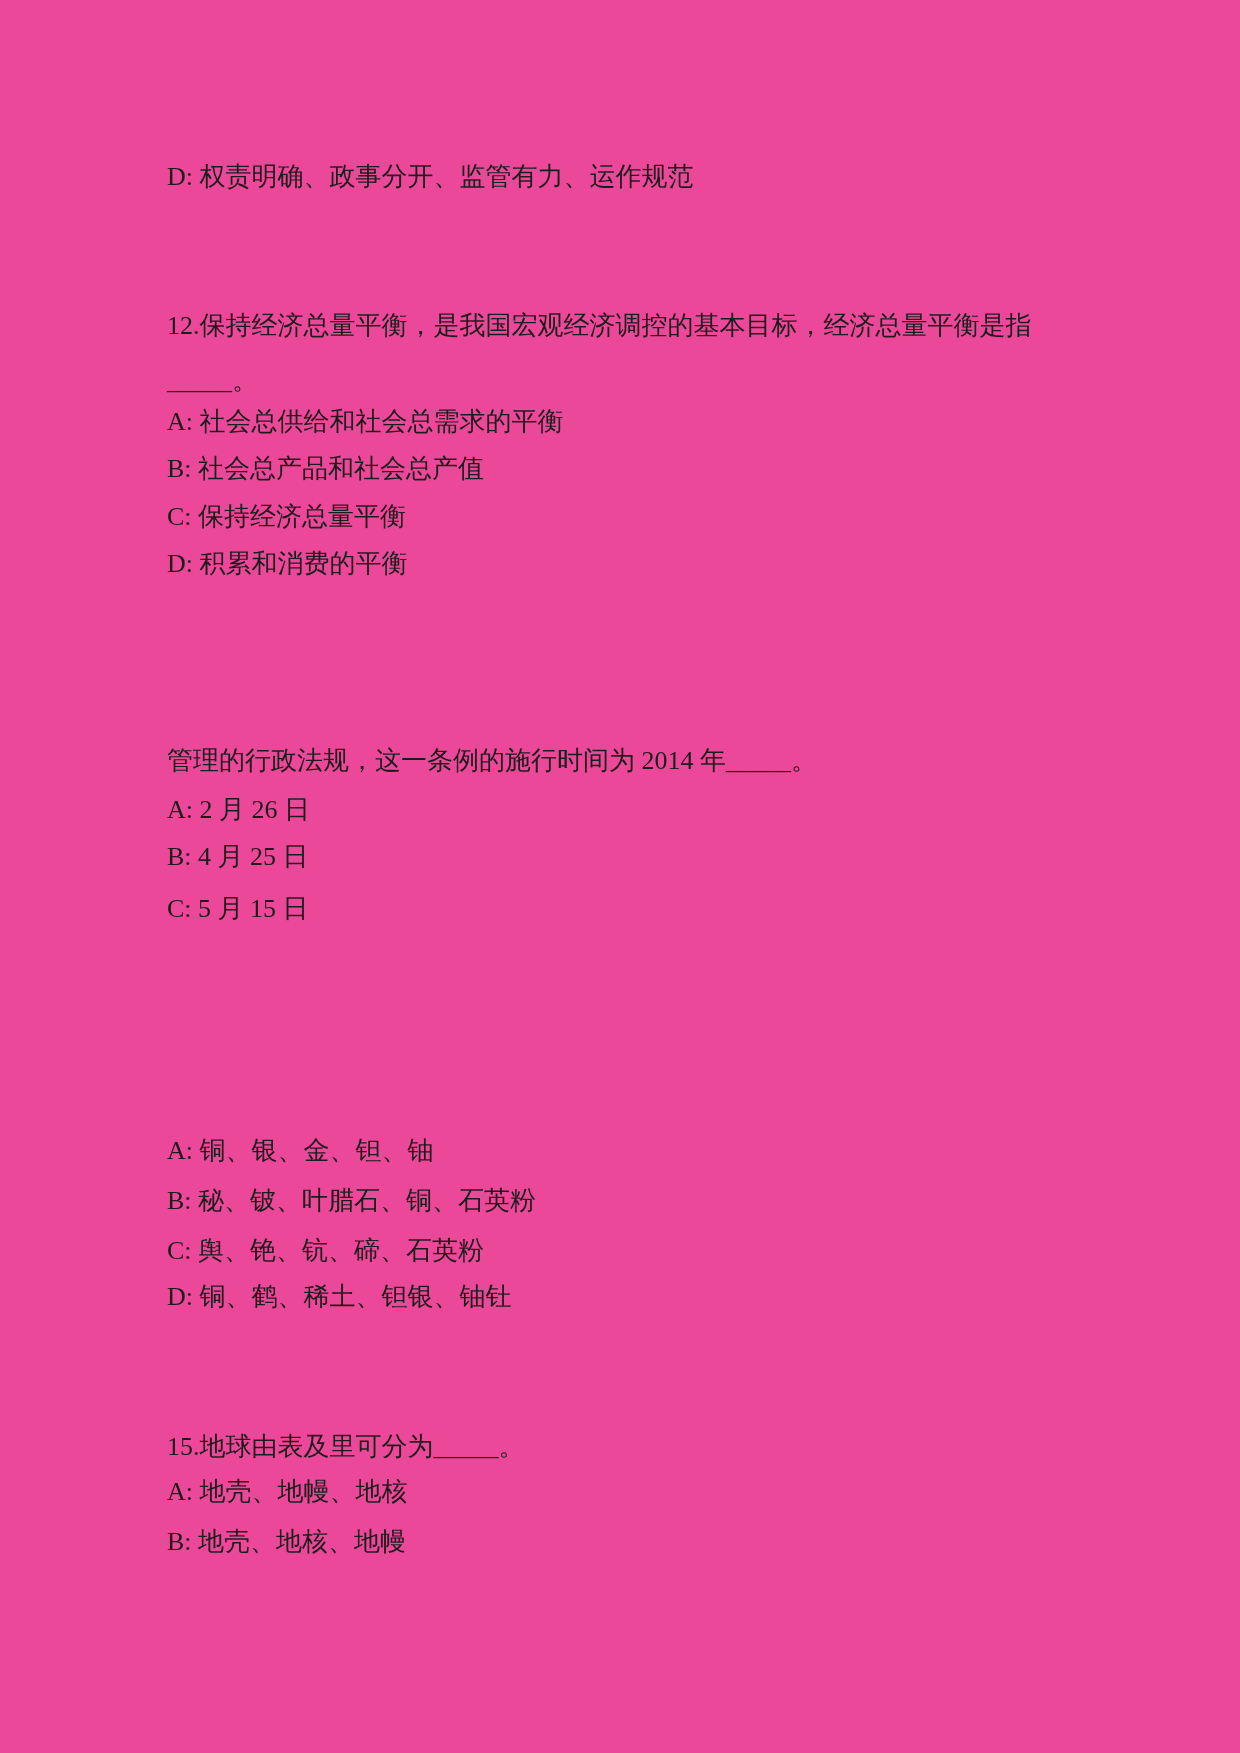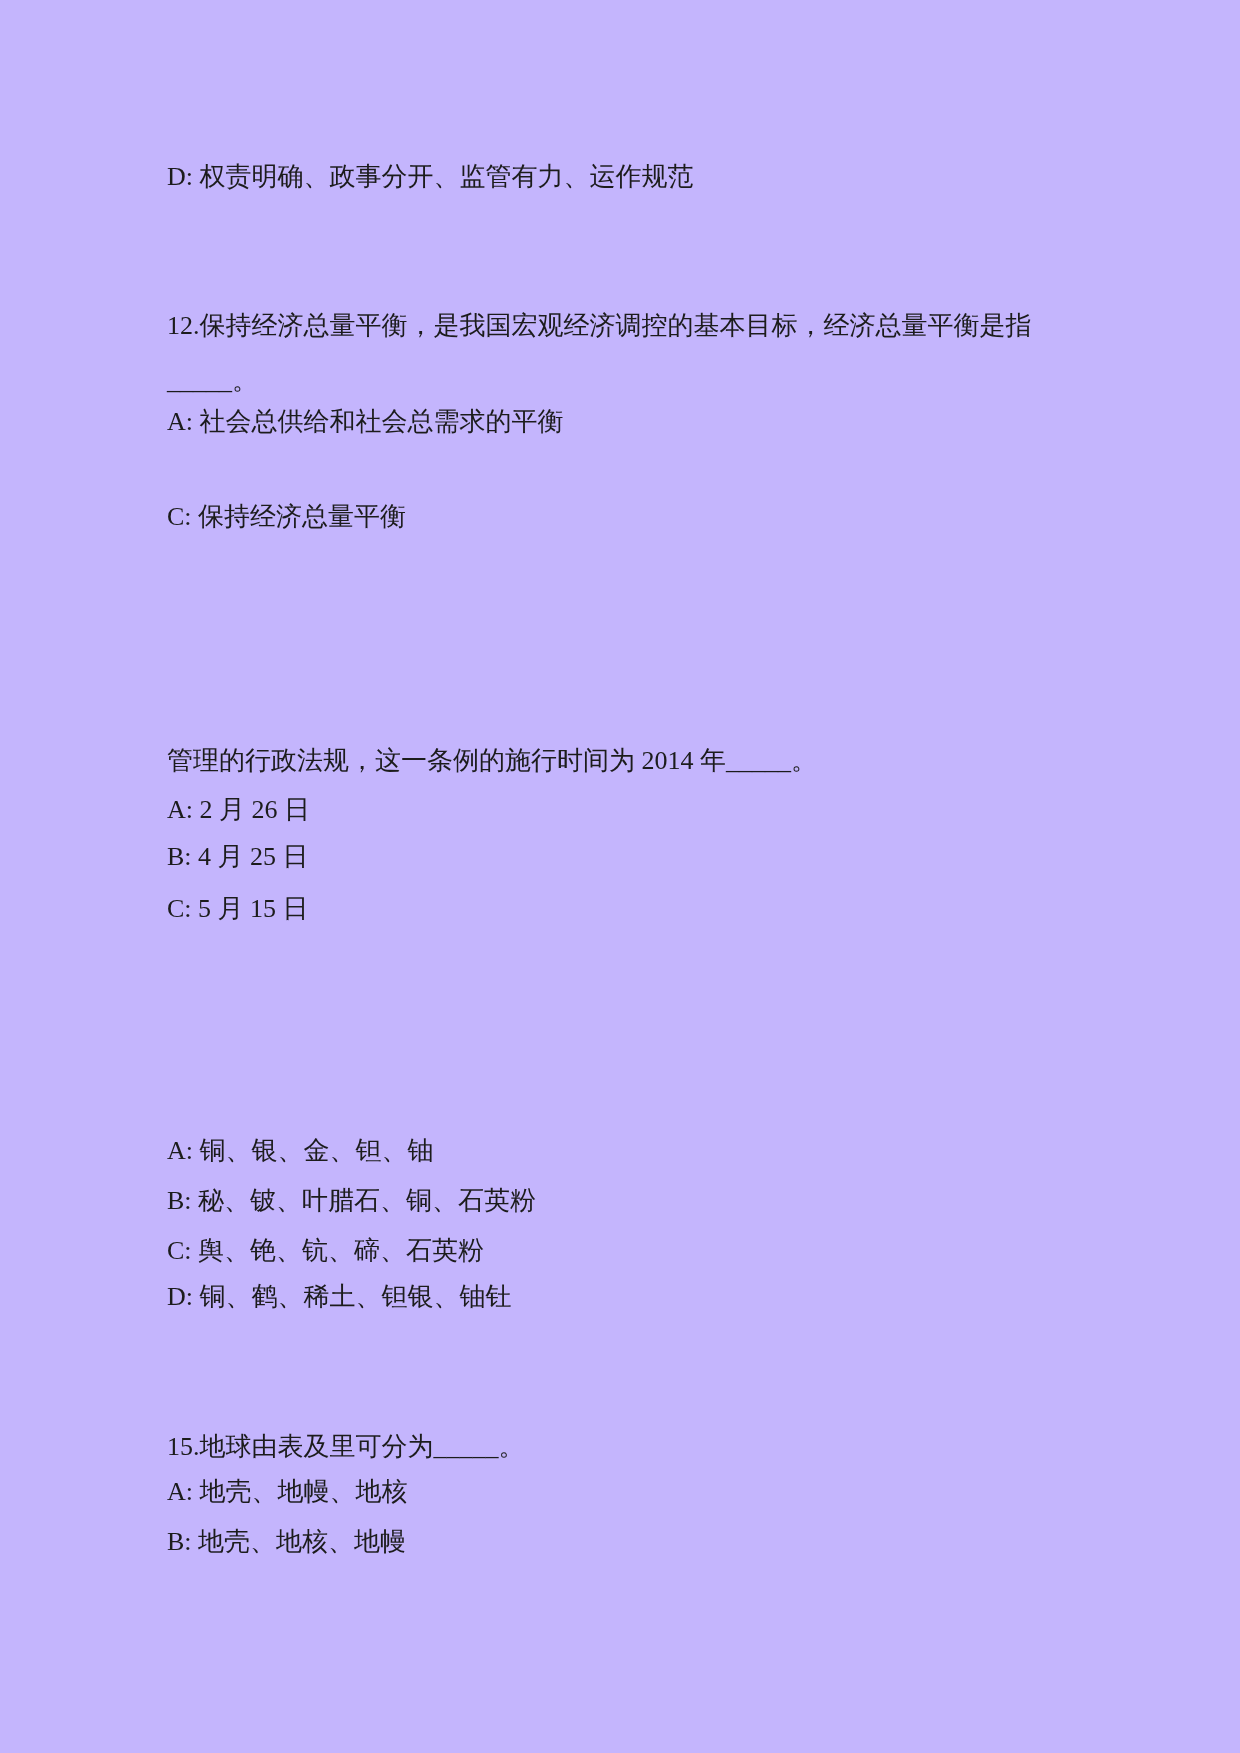--- a/index.html
+++ b/index.html
@@ -4,21 +4,21 @@
 <style>
   html, body {
     margin: 0;
     padding: 0;
     background: #ffffff;
   }
   .page {
     position: relative;
     width: 1240px;
     height: 1753px;
-    background: #c4b5fd;
+    background: #ec4899;
     overflow: hidden;
     font-family: "Liberation Serif", "DejaVu Serif", serif;
     font-size: 26px;
     color: #1c1c1c;
   }
   .line {
     position: absolute;
     left: 167px;
     width: 860px;
     white-space: pre;
@@ -28,21 +28,23 @@
 </head>
 <body>
 
 <div class="page">
 
   <div class="line" style="top:160px">D: 权责明确、政事分开、监管有力、运作规范</div>
 
   <div class="line" style="top:309px">12.保持经济总量平衡，是我国宏观经济调控的基本目标，经济总量平衡是指</div>
   <div class="line" style="top:364px">_____。</div>
   <div class="line" style="top:405px">A: 社会总供给和社会总需求的平衡</div>
+  <div class="line" style="top:452px">B: 社会总产品和社会总产值</div>
   <div class="line" style="top:500px">C: 保持经济总量平衡</div>
+  <div class="line" style="top:547px">D: 积累和消费的平衡</div>
 
   <div class="line" style="top:744px">管理的行政法规，这一条例的施行时间为 2014 年_____。</div>
   <div class="line" style="top:793px">A: 2 月 26 日</div>
   <div class="line" style="top:840px">B: 4 月 25 日</div>
   <div class="line" style="top:892px">C: 5 月 15 日</div>
 
   <div class="line" style="top:1134px">A: 铜、银、金、钽、铀</div>
   <div class="line" style="top:1184px">B: 秘、铍、叶腊石、铜、石英粉</div>
   <div class="line" style="top:1234px">C: 舆、铯、钪、碲、石英粉</div>
   <div class="line" style="top:1280px">D: 铜、鹤、稀土、钽银、铀钍</div>

